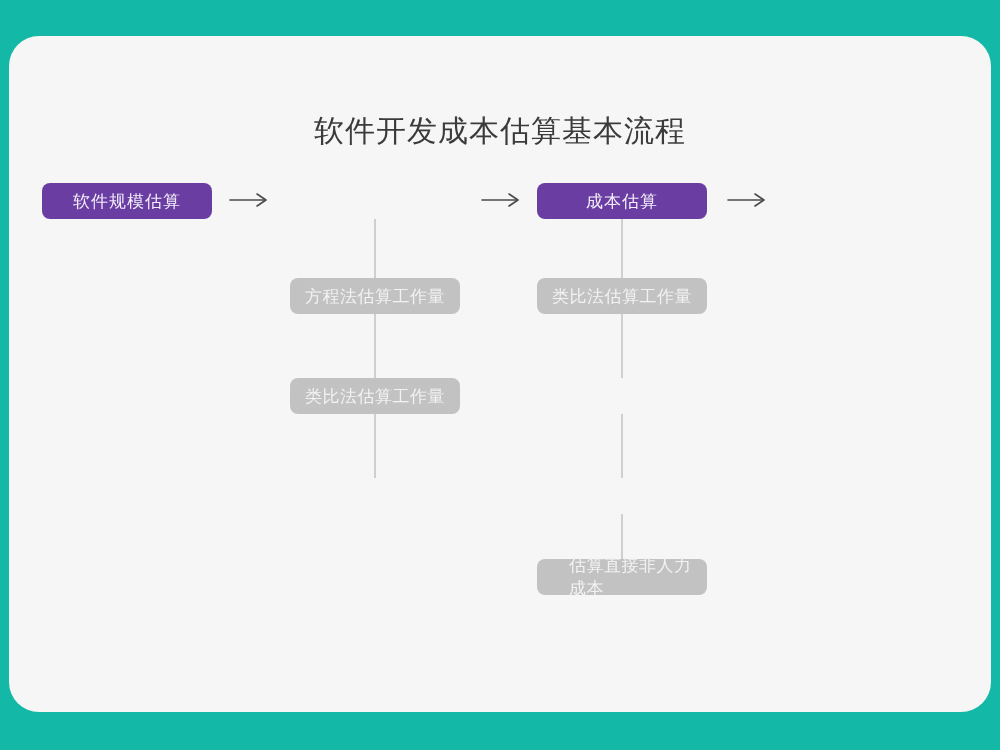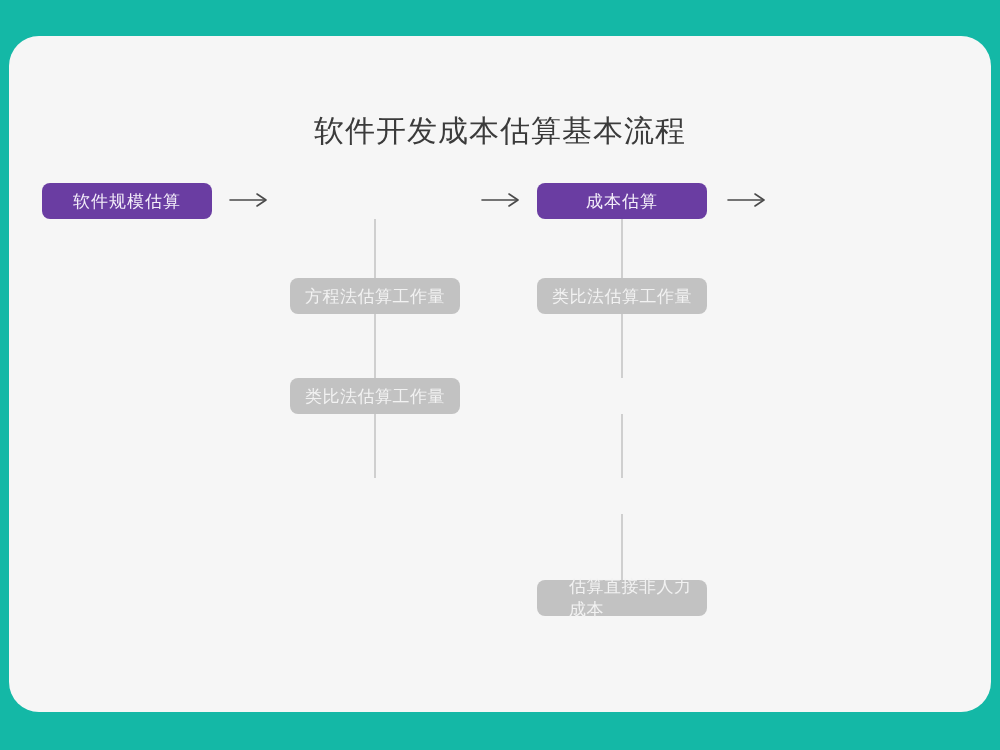--- a/index.html
+++ b/index.html
@@ -89,21 +89,21 @@
   .s3 { left: 537px; }
   .s4 { left: 787px; }
   .a1 { left: 228px; }
   .a2 { left: 480px; }
   .a3 { left: 726px; }
   .c2 { left: 374px; }
   .c3 { left: 621px; }
   .r1 { top: 278px; }
   .r2 { top: 378px; }
   .r3 { top: 478px; }
-  .r4 { top: 580px; padding-left: 32px; }
+  .r4 { top: 559px; padding-left: 32px; }
   .g1 { top: 219px; height: 59px; }
   .g2 { top: 314px; height: 64px; }
   .g3 { top: 414px; height: 64px; }
   .g4 { top: 514px; height: 66px; }
 </style>
 </head>
 <body>
 
 <div class="page">
   <div class="card"></div>

